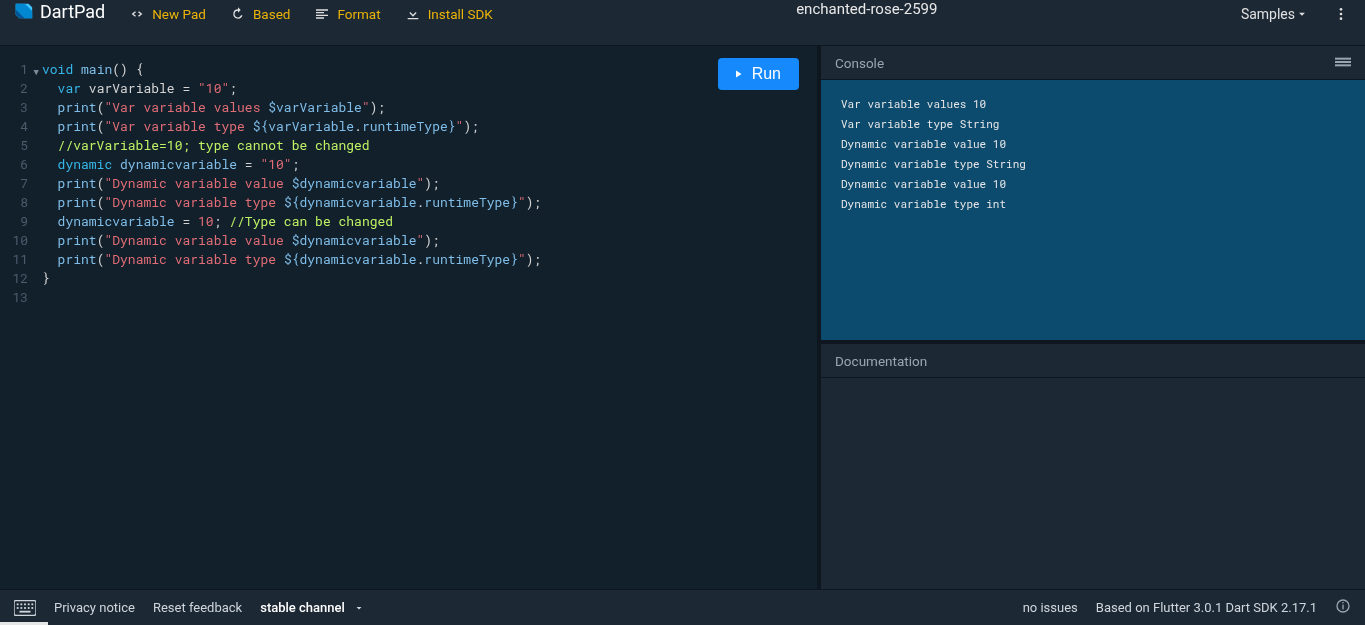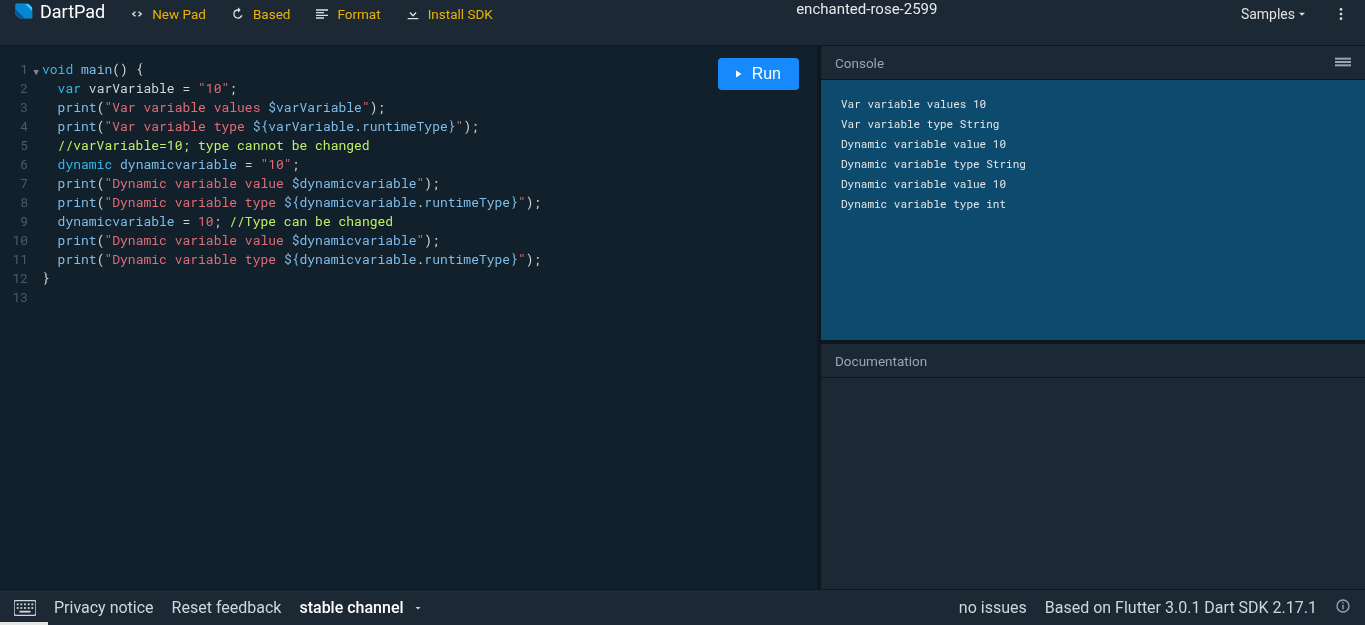--- a/index.html
+++ b/index.html
@@ -83,21 +83,21 @@
   .id   { color:#d4d4d4; }
   .str  { color:#e06c75; }   
   .interp { color:#7fbde8; } 
   .num  { color:#e06c75; }
   .cmt  { color:#bef264;text-align:right; }
   .prop { color:#7fbde8; }
   
   .status {
     height:36px; background:#1c2834; border-top:1px solid #0e161f;
     display:flex; align-items:center; padding:0 14px; gap:18px;
-    color:#cfd6dd; font-size:16px;
+    color:#cfd6dd; font-size:13px;
   }
   .status .kb-icon { display:flex; align-items:center;}
   .status .kb-icon svg { width:22px; height:16px; fill:#cfd6dd;}
   .status .link { cursor:pointer; }
   .status .channel { font-weight:500; color:#fff; display:flex; align-items:center; gap:8px; cursor:pointer;}
   .status .channel svg { width:12px; height:12px; fill:#cfd6dd;}
   .status .spacer { flex:1; }
   .status .info-icon svg { width:16px; height:16px; fill:#9aa5b1;}
   
   .bottom-tab-hint { position:absolute; left:0; bottom:0; width:48px; height:3px; background:#e6e6e6;}

